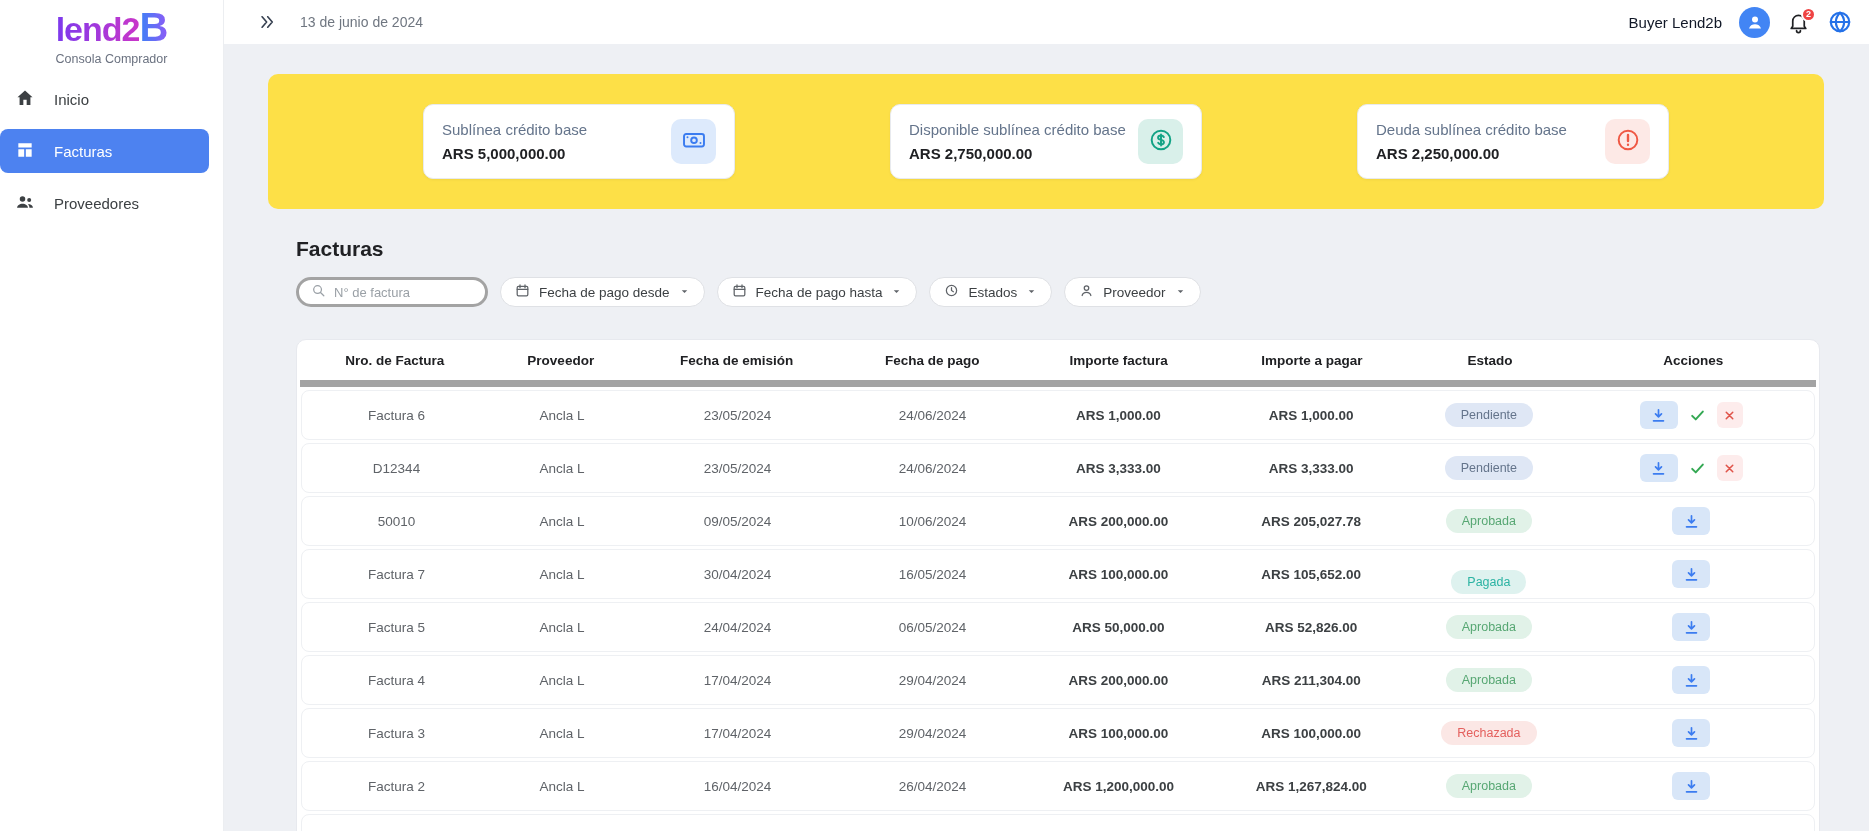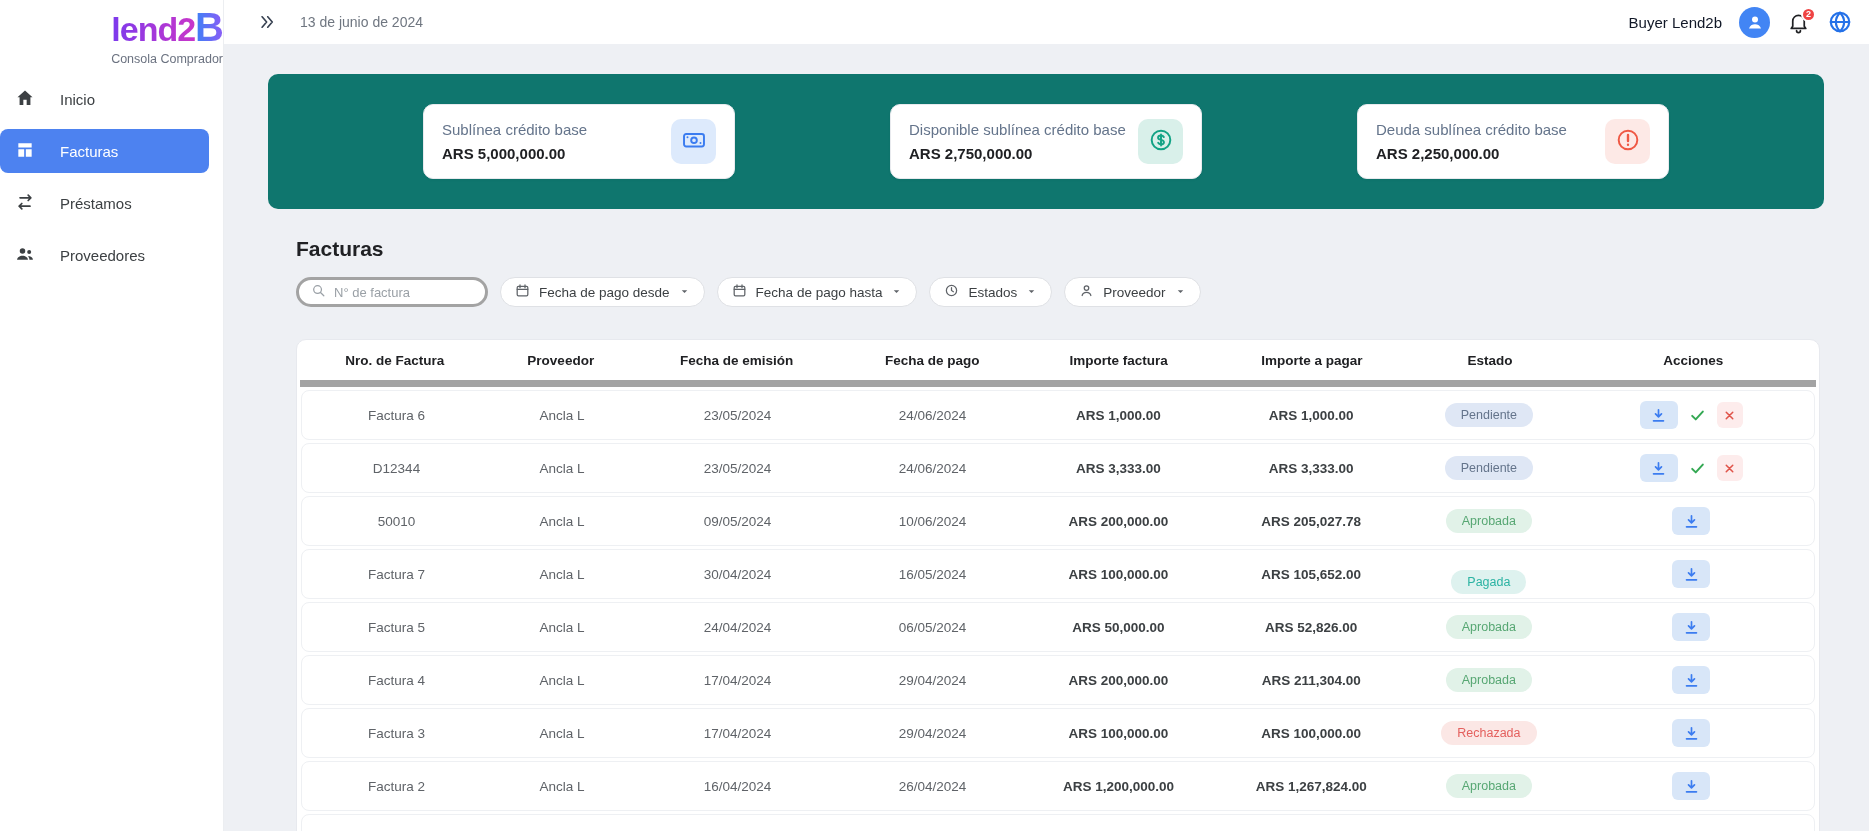--- a/index.html
+++ b/index.html
@@ -1,27 +1,27 @@
 <!DOCTYPE html>
 <html><head>
 <meta charset="utf-8">
 <style>
   * { margin:0; padding:0; box-sizing:border-box; }
   html,body { width:1869px; height:831px; overflow:hidden; }
   body { font-family:"Liberation Sans", sans-serif; background:#eef0f4; display:flex; }
 
   
   .sidebar { width:224px; min-width:224px; background:#fff; border-right:1px solid #eceef1; height:100%; }
-  .brand { padding-top:8px; text-align:right; }
+  .brand { padding-top:8px; text-align:center; }
   .logo { font-size:34px; font-weight:700; line-height:38px; letter-spacing:-1px; }
   .logo-a { background:linear-gradient(90deg,#7c3aed,#c936c9); -webkit-background-clip:text; background-clip:text; color:transparent; }
   .logo-b { font-size:40px; background:linear-gradient(90deg,#3b82f6,#8b5cf6); -webkit-background-clip:text; background-clip:text; color:transparent; }
   .brand-sub { font-size:12.5px; color:#6b7280; margin-top:4px; }
   .menu { margin-top:11px; display:flex; flex-direction:column; gap:8px; }
-  .menu-item { display:flex; align-items:center; gap:25px; height:44px; padding-left:15px; margin-right:14px;
+  .menu-item { display:flex; align-items:center; gap:19px; height:44px; padding-left:15px; margin-right:14px;
                border-radius:8px; color:#3c4043; font-size:15px; cursor:pointer; }
   .menu-item svg { width:20px; height:20px; flex:none; }
   .menu-item.active { background:#4d82f0; color:#fff; }
 
   
   .main { flex:1; display:flex; flex-direction:column; height:100%; }
   .topbar { height:44px; background:#fff; display:flex; align-items:center; justify-content:space-between; padding:0 16px 0 34px; }
   .topbar-left { display:flex; align-items:center; gap:24px; }
   .collapse-btn { background:none; border:none; color:#374151; cursor:pointer; display:grid; place-items:center; }
   .collapse-btn svg { width:18px; height:18px; }
@@ -32,21 +32,21 @@
   .avatar svg { width:20px; height:20px; }
   .icon-btn { background:none; border:none; cursor:pointer; display:grid; place-items:center; position:relative; }
   .bell { color:#202124; } .bell svg { width:23px; height:23px; }
   .bell-badge { position:absolute; top:-4px; right:-6px; min-width:15px; height:15px; border-radius:8px; background:#ef4444;
                 color:#fff; font-size:9px; font-weight:700; display:grid; place-items:center; border:2px solid #fff; }
   .globe { color:#2471e8; } .globe svg { width:26px; height:26px; }
 
   .content { flex:1; overflow:hidden; }
 
   
-  .cards-panel { margin:30px 45px 0 44px; background:#0f766e; border-radius:10px; display:flex; justify-content:space-evenly;
+  .cards-panel { margin:30px 45px 0 44px; background:#fde047; border-radius:10px; display:flex; justify-content:space-evenly;
                  align-items:center; padding:30px 0; }
   .stat-card { width:312px; background:#fff; border:1px solid #e8eaee; border-radius:10px; box-shadow:0 1px 3px rgba(0,0,0,.05);
                padding:14px 18px; display:flex; justify-content:space-between; align-items:center; }
   .stat-title { font-size:15px; color:#64748b; margin-bottom:7px; }
   .stat-value { font-size:15px; font-weight:700; color:#202124; }
   .stat-icon { width:45px; height:45px; border-radius:10px; display:grid; place-items:center; flex:none; }
   .stat-icon svg { width:26px; height:26px; }
 
   
   .section { margin:0 49px 0 72px; }
@@ -99,26 +99,20 @@
           </svg></span>
       <span>Inicio</span>
     </div>
     <div class="menu-item active">
       <span><svg viewBox="0 0 24 24" fill="currentColor">
             <path d="M4 4h16v5H4zm0 7h7v9H4zm9 0h7v9h-7z"></path>
           </svg></span>
       <span>Facturas</span>
     </div>
     <div class="menu-item">
-      <span><svg viewBox="0 0 24 24" fill="none" stroke="currentColor" stroke-width="2" stroke-linecap="round" stroke-linejoin="round">
-            <path d="M6 7h13m0 0l-3.2-3.2M19 7l-3.2 3.2M18 17H5m0 0l3.2-3.2M5 17l3.2 3.2"></path>
-          </svg></span>
-      <span>Préstamos</span>
-    </div>
-    <div class="menu-item">
       <span><svg viewBox="0 0 24 24" fill="currentColor">
             <circle cx="9" cy="8.5" r="3.3"></circle>
             <path d="M2.5 19c0-3 3-5 6.5-5s6.5 2 6.5 5z"></path>
             <circle cx="17" cy="9.5" r="2.4"></circle>
             <path d="M17.5 14.6c2.3.5 4 2 4 4.4h-4.2c0-1.7-.7-3.2-1.8-4.2.6-.2 1.3-.2 2-.2z"></path>
           </svg></span>
       <span>Proveedores</span>
     </div>
   </nav>
 </aside>

